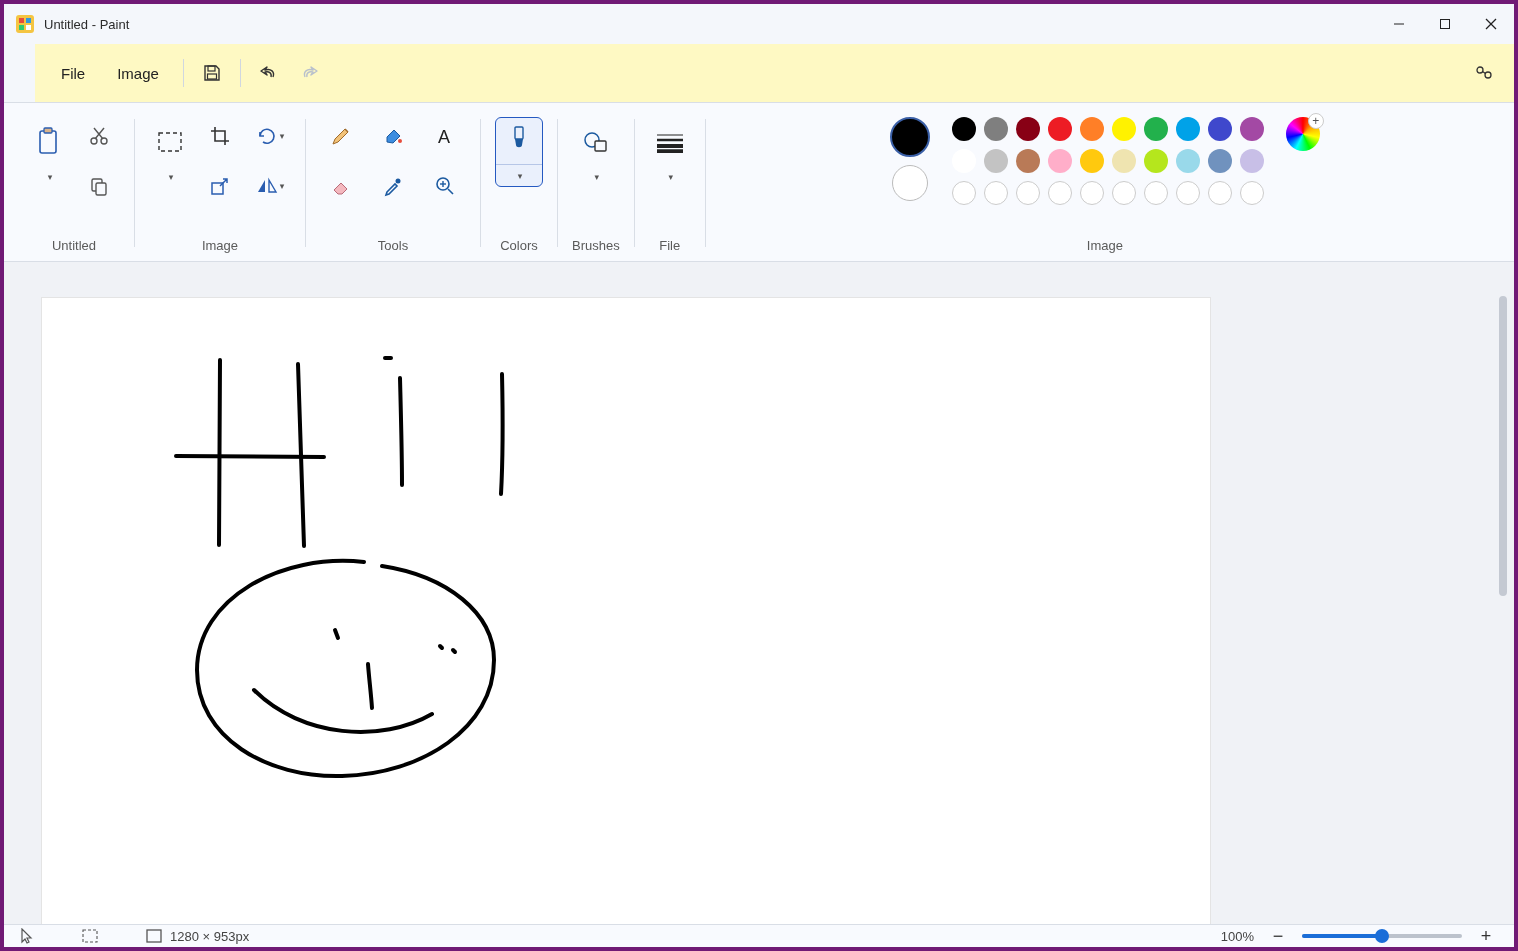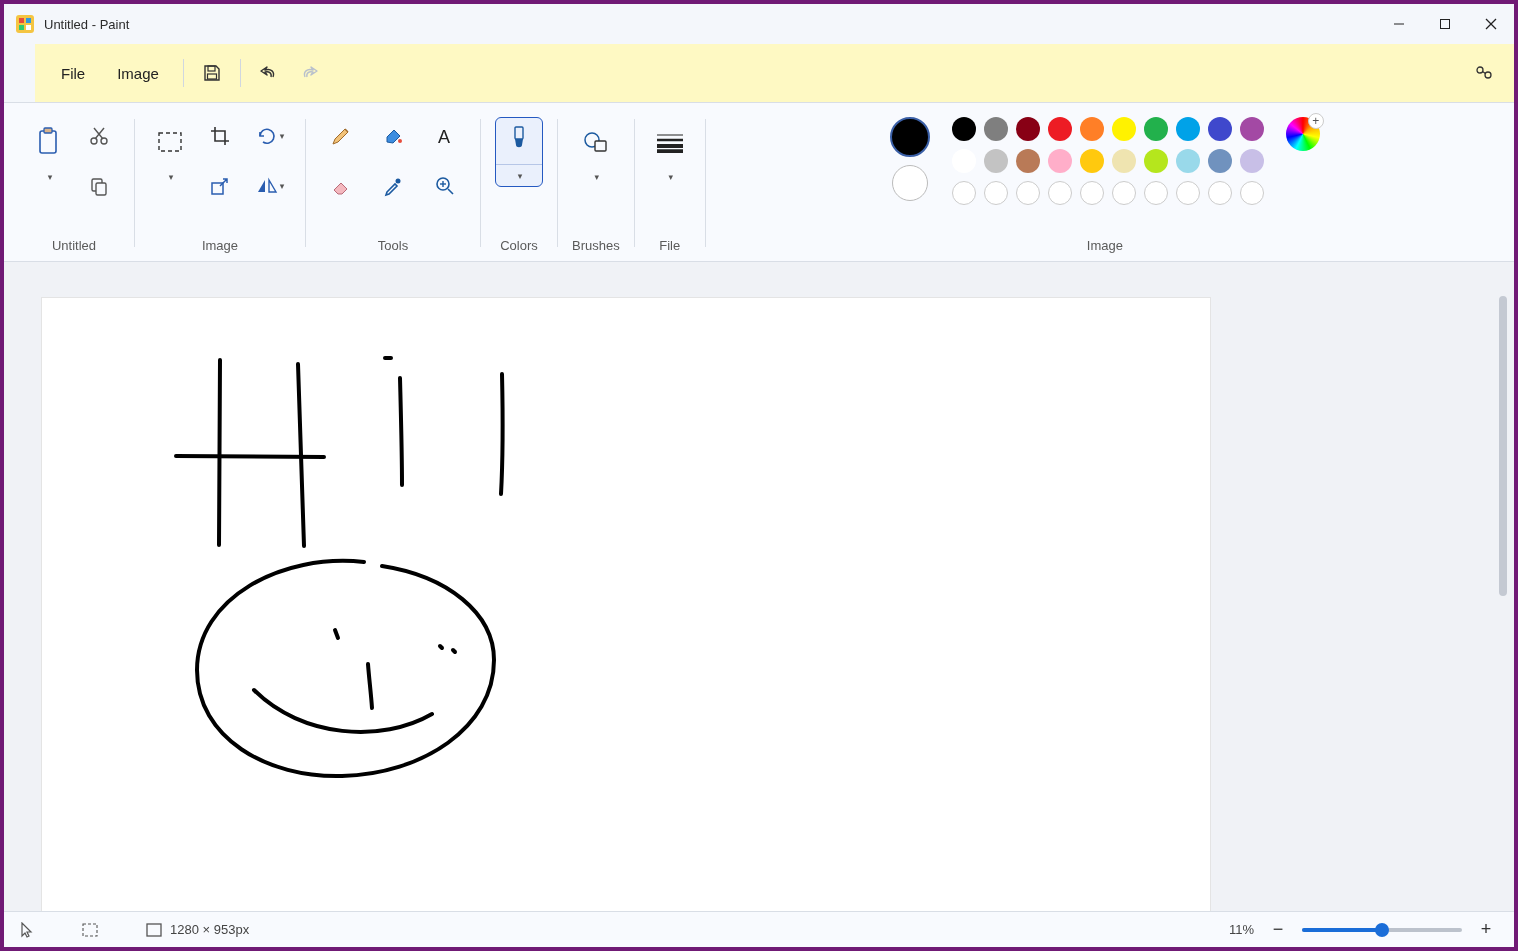--- a/index.html
+++ b/index.html
@@ -48,21 +48,21 @@
   .edit-colors { width: 34px; height:34px; border-radius:50%; background: conic-gradient(red,orange,yellow,lime,cyan,blue,magenta,red); position:relative; cursor:pointer; }
   .edit-colors::after { content:"+"; position:absolute; top:-4px; right:-4px; font-size:12px; background:#fff; width:14px; height:14px; border-radius:50%; display:flex; align-items:center; justify-content:center; color:#555; border:1px solid #ccc; }
 
   
   .canvas-wrap { flex:1; background:#f0f2f6; position:relative; overflow:hidden; }
   .canvas { position:absolute; left:38px; top:36px; background:#fff; box-shadow: 0 0 0 1px #e4e4e4; }
   .canvas-scroll { position:absolute; right:4px; top:4px; bottom:10px; width:14px; background:transparent; }
   .scroll-thumb { position:absolute; top:30px; width:8px; left:3px; height:300px; background:#c4c9d2; border-radius:4px; }
 
   
-  .statusbar { height: 36px; border-top:1px solid #d9dee6; background:#f8fafe; display:flex; align-items:center; padding:0 16px; font-size:13px; color:#444; gap: 40px; text-align: right; }
+  .statusbar { height: 23px; border-top:1px solid #d9dee6; background:#f8fafe; display:flex; align-items:center; padding:0 16px; font-size:13px; color:#444; gap: 40px; text-align: right; }
   .statusbar .seg { display:flex; align-items:center; gap:8px; }
   .spacer { flex:1; }
   .zoom-ctrl { display:flex; align-items:center; gap:12px; }
   .zoom-slider { width: 160px; height:4px; background:#bcc2cc; border-radius:2px; position:relative; }
   .zoom-slider .fill { position:absolute; left:0; top:0; bottom:0; width:50%; background:#1a6dd8; border-radius:2px; }
   .zoom-slider .handle { position:absolute; left:calc(50% - 7px); top:-5px; width:14px; height:14px; background:#1a6dd8; border-radius:50%; }
   .zoom-btn { width:24px; height:24px; display:flex; align-items:center; justify-content:center; cursor:pointer; font-size:18px; font-weight:300; color:#333;}
 </style>
 </head>
 <body>
@@ -419,21 +419,21 @@
       <span></span>
     </div>
     <div class="seg">
       <svg width="16" height="14" viewBox="0 0 16 14">
           <rect x="1" y="1" width="14" height="12" fill="none" stroke="#555" stroke-width="1.3"></rect>
         </svg>
       <span>1280 × 953px</span>
     </div>
     <div class="spacer"></div>
     <div class="zoom-ctrl">
-      <span>11%</span>
+      <span>100%</span>
       <div class="zoom-btn">−</div>
       <div class="zoom-slider">
         <div class="fill"></div>
           <div class="handle"></div>
       </div>
       <div class="zoom-btn">+</div>
     </div>
   </div>
 
 </div>

